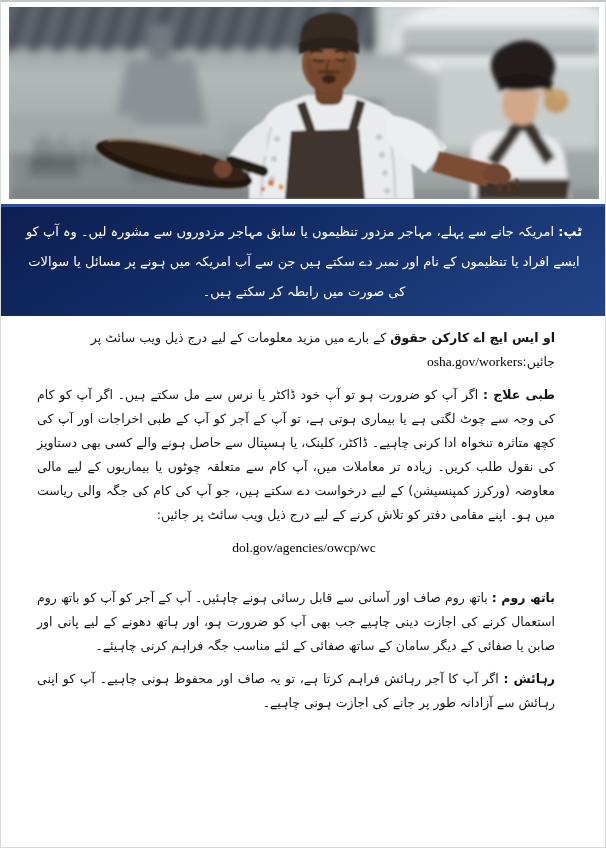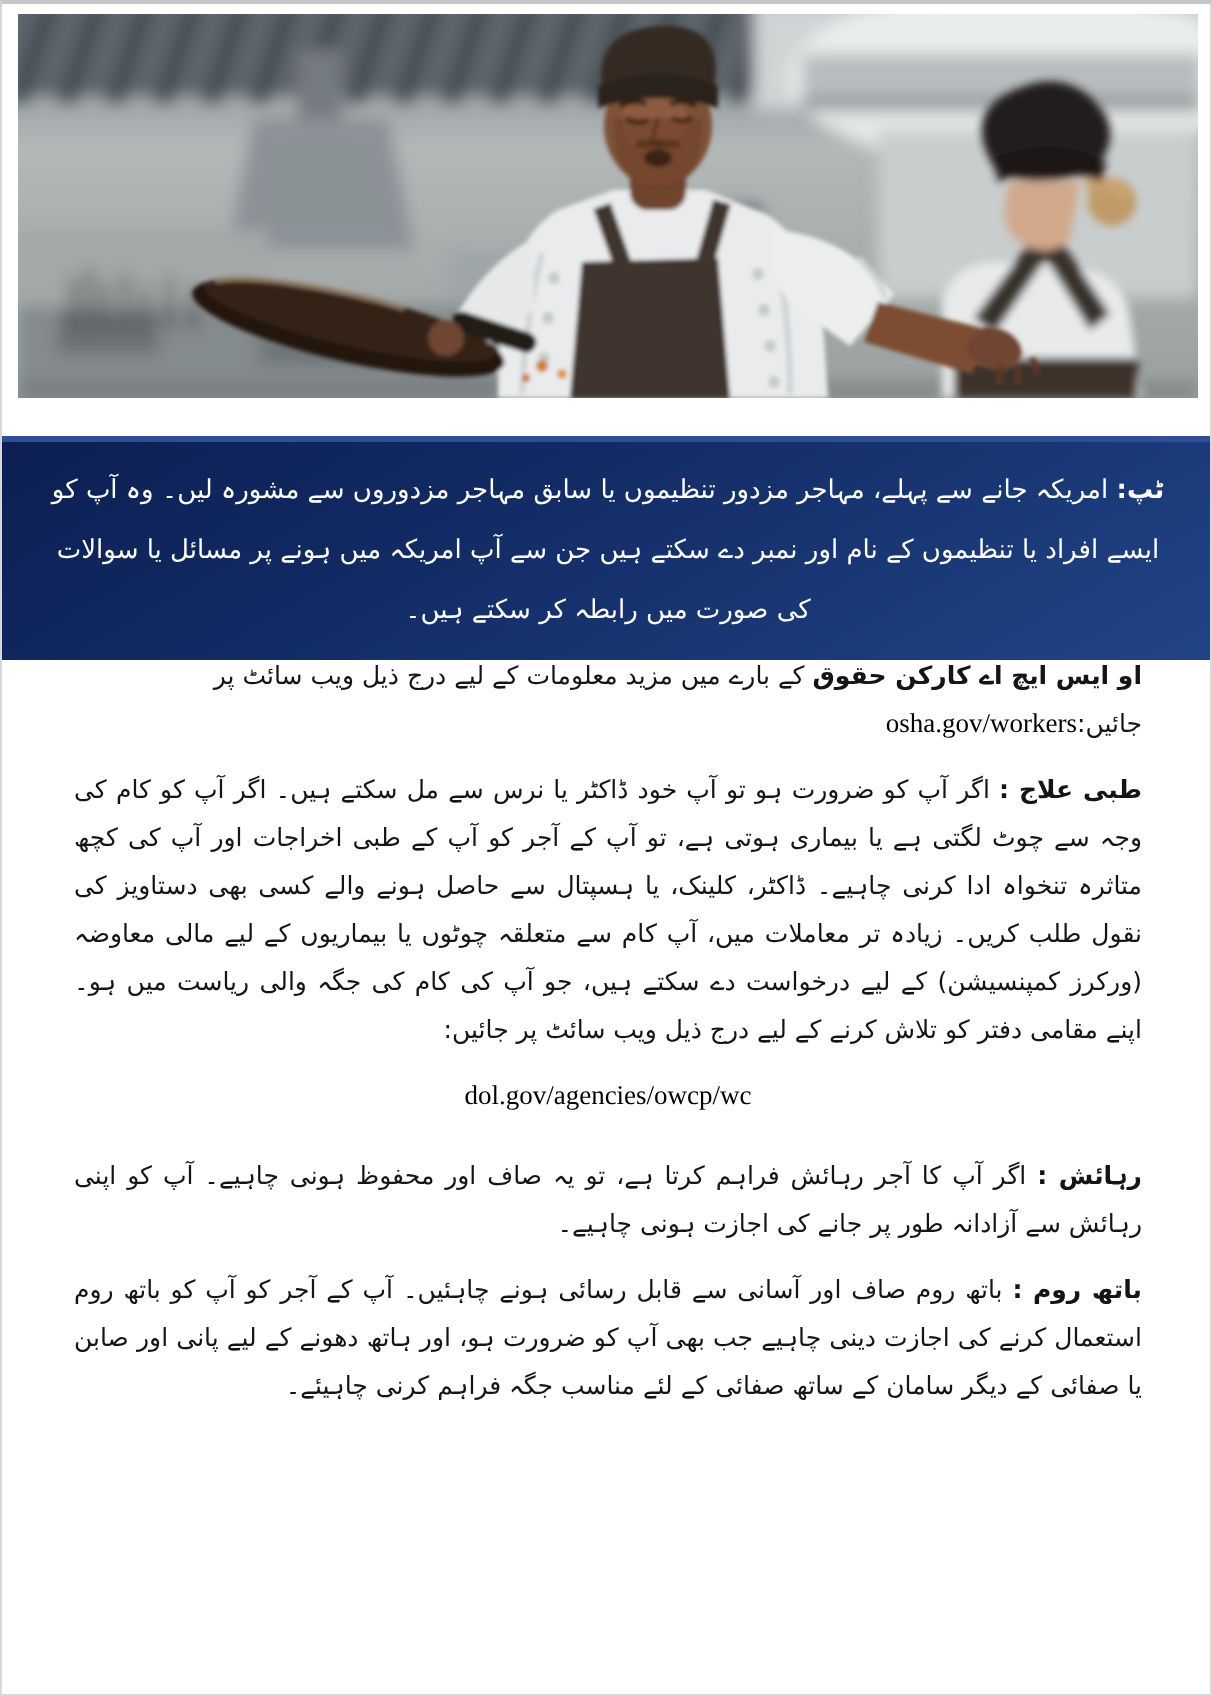--- a/index.html
+++ b/index.html
@@ -12,21 +12,21 @@
     border:1px solid #d6d8da;
     border-top:2px solid #c3c7ca;
     overflow:hidden;
   }
   .photo-wrap{
     position:absolute;left:8px;top:5px;width:590px;height:192px;
     overflow:hidden;background:#a9aeae;
   }
   .photo-wrap svg{display:block;}
   .banner{
-    position:absolute;left:0;top:216px;width:606px;height:112px;
+    position:absolute;left:0;top:202px;width:606px;height:112px;
     background:linear-gradient(150deg,#0d1f52 0%,#112a63 35%,#1a3876 70%,#214487 100%);
     border-top:3px solid #2e4e97;
     box-sizing:border-box;
     display:flex;align-items:center;justify-content:center;
   }
   .banner-text{
     direction:rtl;
     color:#ffffff;
     text-align:center;
     font-size:13px;
@@ -36,31 +36,31 @@
   .banner-text .tip-lead{font-weight:bold;}
   .body{
     position:absolute;left:0;top:320px;width:606px;
     box-sizing:border-box;
     padding:4px 36px 0 36px;
     direction:rtl;
     color:#151515;
     font-size:12.5px;
     line-height:24px;
   }
-  .para{margin:0 0 9px 0;text-align:justify;text-align-last:right;}
+  .para{margin:0 16px 9px 0;text-align:justify;text-align-last:right;}
   .para.single{text-align:right;}
   .head{font-weight:bold;}
   .url{
     font-family:"Liberation Serif","DejaVu Serif",serif;
     font-size:13.5px;
     direction:ltr;unicode-bidi:isolate;
     color:#000;
     white-space:nowrap;
   }
-  .link-line{text-align:center;text-align-last:center;margin:2px 0 16px 0;}
+  .link-line{text-align:center;text-align-last:center;margin:2px 0 26px 0;}
 </style>
 </head>
 <body>
 
 <div class="page">
 
   <div class="photo-wrap">
     <svg width="590" height="192" viewBox="0 0 590 192" xmlns="http://www.w3.org/2000/svg">
       <defs>
         <linearGradient id="bgg" x1="0" y1="0" x2="0" y2="1">
@@ -198,21 +198,21 @@
   </div>
 
   <div class="body">
 
     <p class="para single"><span class="head">او ایس ایچ اے کارکن حقوق</span><span> کے بارے میں مزید معلومات کے لیے درج ذیل ویب سائٹ پر جائیں:</span><span class="url">osha.gov/workers</span></p>
 
     <p class="para"><span class="head">طبی علاج :</span><span> اگر آپ کو ضرورت ہو تو آپ خود ڈاکٹر یا نرس سے مل سکتے ہیں۔ اگر آپ کو کام کی وجہ سے چوٹ لگتی ہے یا بیماری ہوتی ہے، تو آپ کے آجر کو آپ کے طبی اخراجات اور آپ کی کچھ متاثرہ تنخواہ ادا کرنی چاہیے۔ ڈاکٹر، کلینک، یا ہسپتال سے حاصل ہونے والے کسی بھی دستاویز کی نقول طلب کریں۔ زیادہ تر معاملات میں، آپ کام سے متعلقہ چوٹوں یا بیماریوں کے لیے مالی معاوضہ (ورکرز کمپنسیشن) کے لیے درخواست دے سکتے ہیں، جو آپ کی کام کی جگہ والی ریاست میں ہو۔ اپنے مقامی دفتر کو تلاش کرنے کے لیے درج ذیل ویب سائٹ پر جائیں:</span></p>
 
     <p class="para link-line"><span class="url">dol.gov/agencies/owcp/wc</span></p>
 
+    <p class="para"><span class="head">باتھ روم :</span><span> باتھ روم صاف اور آسانی سے قابل رسائی ہونے چاہئیں۔ آپ کے آجر کو آپ کو باتھ روم استعمال کرنے کی اجازت دینی چاہیے جب بھی آپ کو ضرورت ہو، اور ہاتھ دھونے کے لیے پانی اور صابن یا صفائی کے دیگر سامان کے ساتھ صفائی کے لئے مناسب جگہ فراہم کرنی چاہیئے۔</span></p>
+
     <p class="para"><span class="head">رہائش :</span><span> اگر آپ کا آجر رہائش فراہم کرتا ہے، تو یہ صاف اور محفوظ ہونی چاہیے۔ آپ کو اپنی رہائش سے آزادانہ طور پر جانے کی اجازت ہونی چاہیے۔</span></p>
-
-    <p class="para"><span class="head">باتھ روم :</span><span> باتھ روم صاف اور آسانی سے قابل رسائی ہونے چاہئیں۔ آپ کے آجر کو آپ کو باتھ روم استعمال کرنے کی اجازت دینی چاہیے جب بھی آپ کو ضرورت ہو، اور ہاتھ دھونے کے لیے پانی اور صابن یا صفائی کے دیگر سامان کے ساتھ صفائی کے لئے مناسب جگہ فراہم کرنی چاہیئے۔</span></p>
 
 
 
 
   </div>
 </div>
 
 </body></html>

